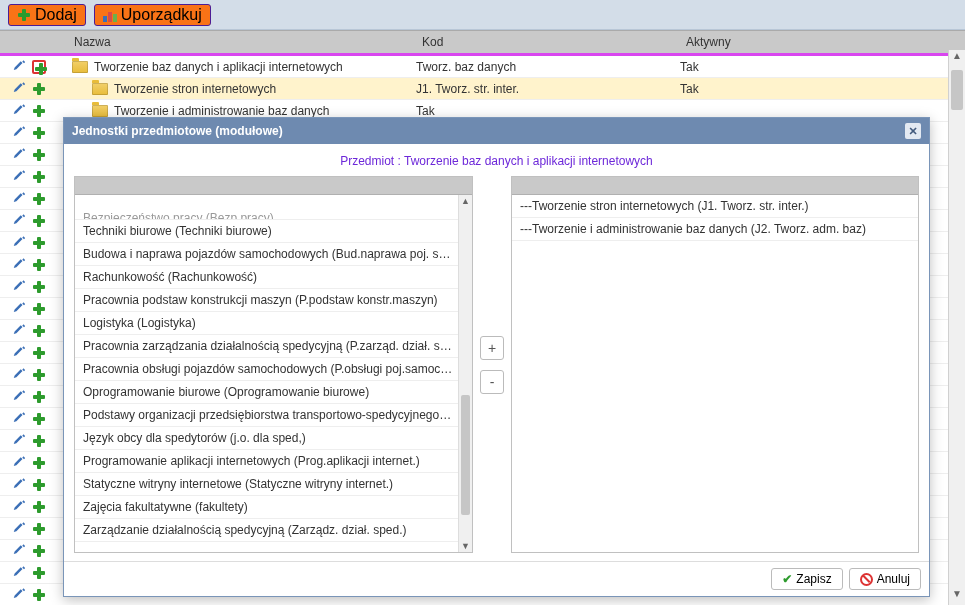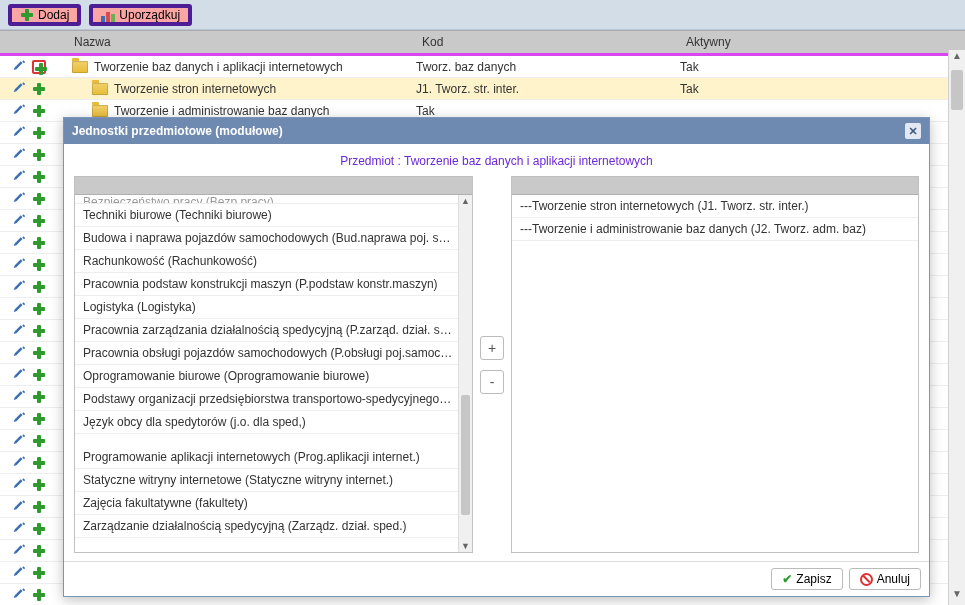--- a/index.html
+++ b/index.html
@@ -19,26 +19,26 @@
       display: flex;
       align-items: center;
       gap: 8px;
       border-bottom: 1px solid #b8c6d6;
       height: 30px;
     }
     .toolbar-btn {
       display: inline-flex;
       align-items: center;
       gap: 4px;
-      background: #fca5a5;
-      border: 4px solid #4c1d95;
+      background: #f97316;
+      border: 1px solid #4c1d95;
       border-radius: 3px;
       padding: 2px 8px;
       cursor: pointer;
-      font-size: 12px;
+      font-size: 16px;
       height: 22px;
     }
     .icon-plus {
       display: inline-block;
       width: 14px; height: 14px;
       position: relative;
     }
     .icon-plus::before, .icon-plus::after {
       content: '';
       position: absolute;
@@ -582,32 +582,32 @@
   <div class="modal-title">
     <span>Jednostki przedmiotowe (modułowe)</span>
     <span class="modal-close">✕</span>
   </div>
   <div class="modal-subtitle">Przedmiot : Tworzenie baz danych i aplikacji internetowych</div>
   <div class="modal-body">
     <div class="listbox left">
       <div class="listbox-header"></div>
       <div class="listbox-body">
         <div class="listbox-items" id="left-items">
-            <div class="li-item cut-top" style="padding-right: 34px;">Bezpieczeństwo pracy (Bezp.pracy)</div>
+            <div class="li-item cut-top" style="padding-right: 34px; margin-top: 16px;">Bezpieczeństwo pracy (Bezp.pracy)</div>
             <div class="li-item" style="padding-right: 18px;">Techniki biurowe (Techniki biurowe)</div>
             <div class="li-item" style="padding-right: 18px;">Budowa i naprawa pojazdów samochodowych (Bud.naprawa poj. samoch…</div>
             <div class="li-item" style="padding-right: 18px;">Rachunkowość (Rachunkowość)</div>
             <div class="li-item" style="padding-right: 18px;">Pracownia podstaw konstrukcji maszyn (P.podstaw konstr.maszyn)</div>
             <div class="li-item" style="padding-right: 18px;">Logistyka (Logistyka)</div>
             <div class="li-item" style="padding-right: 18px;">Pracownia zarządzania działalnością spedycyjną (P.zarząd. dział. sped.)</div>
             <div class="li-item" style="padding-right: 18px;">Pracownia obsługi pojazdów samochodowych (P.obsługi poj.samoch.)</div>
             <div class="li-item" style="padding-right: 18px;">Oprogramowanie biurowe (Oprogramowanie biurowe)</div>
             <div class="li-item" style="padding-right: 18px;">Podstawy organizacji przedsiębiorstwa transportowo-spedycyjnego (Pod.o…</div>
             <div class="li-item" style="padding-right: 18px;">Język obcy dla spedytorów (j.o. dla sped,)</div>
-            <div class="li-item" style="padding-right: 10px; margin-top: 12px;">Programowanie aplikacji internetowych (Prog.aplikacji internet.)</div>
+            <div class="li-item" style="padding-right: 10px;">Programowanie aplikacji internetowych (Prog.aplikacji internet.)</div>
             <div class="li-item" style="padding-right: 18px;">Statyczne witryny internetowe (Statyczne witryny internet.)</div>
             <div class="li-item" style="padding-right: 18px;">Zajęcia fakultatywne (fakultety)</div>
             <div class="li-item" style="padding-right: 18px;">Zarządzanie działalnością spedycyjną (Zarządz. dział. sped.)</div>
           </div>
         <div class="left-scroll">
           <div class="arrow up">▲</div>
           <div class="thumb"></div>
           <div class="arrow dn">▼</div>
         </div>
       </div>

